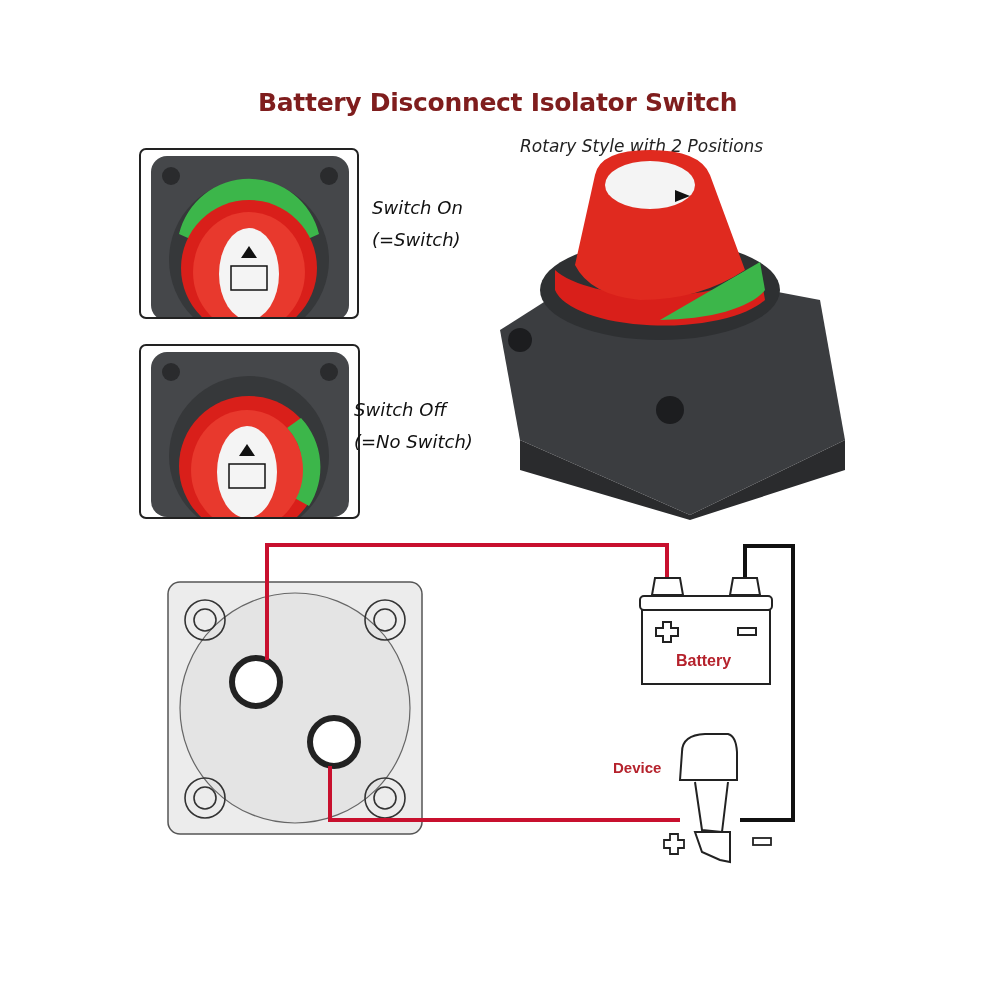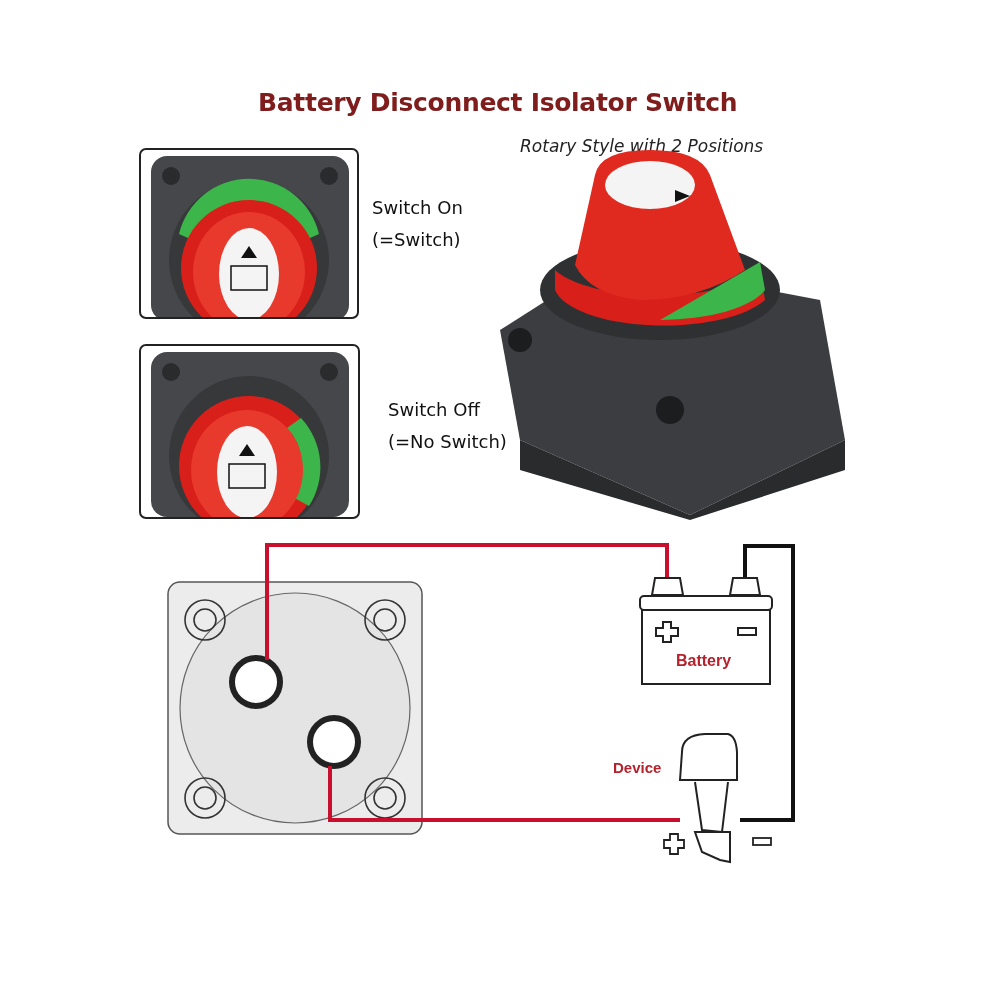--- a/index.html
+++ b/index.html
@@ -2,23 +2,23 @@
 <html><head>
 <meta charset="utf-8">
 <style>
   html, body { margin: 0; padding: 0; background: #ffffff; }
   body { width: 1002px; height: 1002px; position: relative; overflow: hidden; font-family: "DejaVu Sans", sans-serif; }
   .title { position: absolute; left: 258px; top: 88px; font-size: 25px; font-weight: bold; color: #7f1d1d; letter-spacing: -0.3px; }
   .subtitle { position: absolute; left: 520px; top: 124px; font-size: 17px; font-style: italic; color: #222; margin-top: 12px; }
   .panel { position: absolute; border: 2px solid #222; border-radius: 7px; background: #fff; overflow: hidden; }
   .panel-on { left: 139px; top: 148px; width: 216px; height: 167px; }
   .panel-off { left: 139px; top: 344px; width: 217px; height: 171px; }
-  .caption { position: absolute; font-size: 18px; color: #111; line-height: 32px; }
+  .caption { position: absolute; font-style: italic; font-size: 18px; color: #111; line-height: 32px; }
   .cap-on { left: 372px; top: 192px; }
-  .cap-off { left: 388px; top: 394px; }
+  .cap-off { left: 354px; top: 394px; }
   svg { position: absolute; left: 0; top: 0; }
 </style>
 </head>
 <body>
 
 <div class="title">Battery Disconnect Isolator Switch</div>
 <div class="subtitle">Rotary Style with 2 Positions</div>
 
 <div class="panel panel-on">
   <svg width="216" height="167" viewBox="0 0 216 167">

